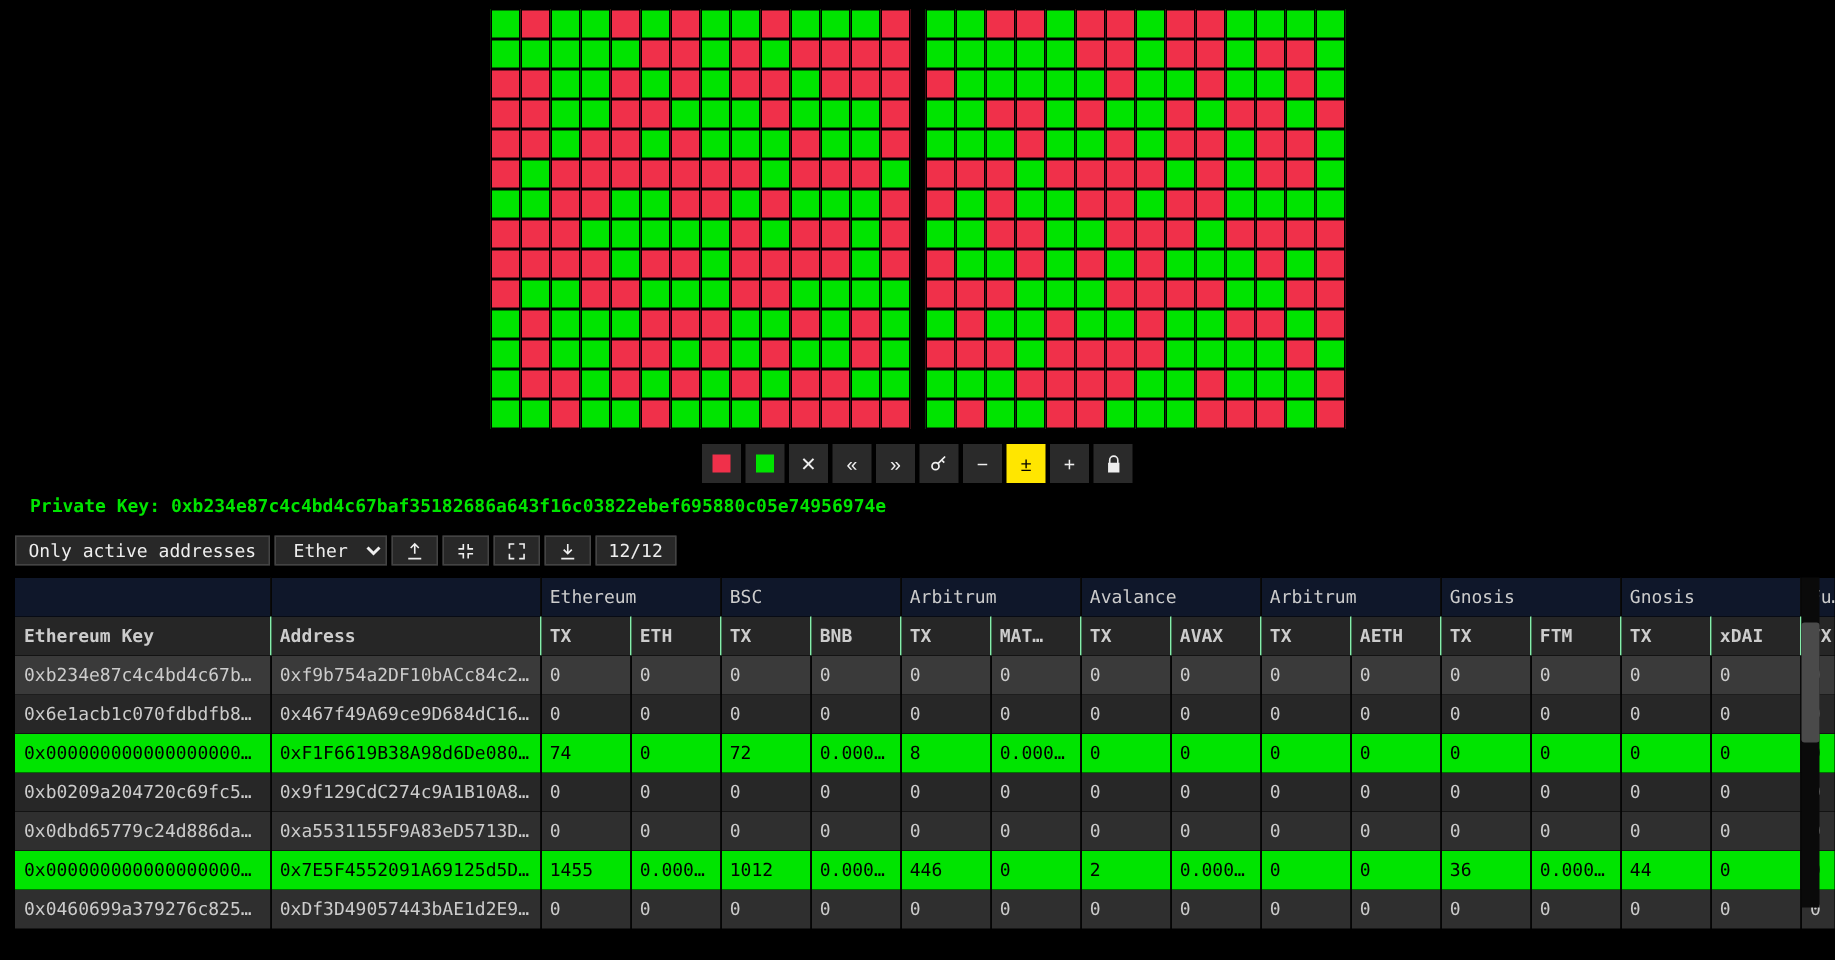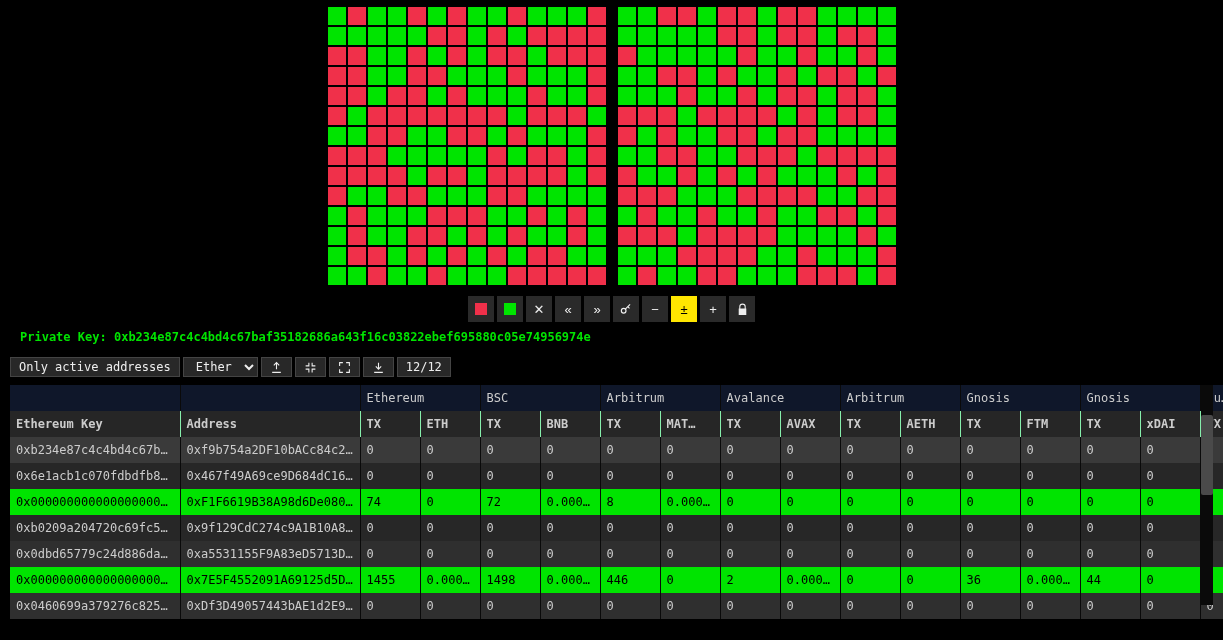--- a/index.html
+++ b/index.html
@@ -660,21 +660,21 @@
             <td>0</td>
             <td>0</td>
             <td>0</td>
             <td>0</td>
           </tr>
           <tr class="hl">
             <td>0x00000000000000000000000…</td>
             <td>0x7E5F4552091A69125d5DfCb…</td>
             <td>1455</td>
             <td>0.000…</td>
-            <td>1498</td>
+            <td>1012</td>
             <td>0.000…</td>
             <td>446</td>
             <td>0</td>
             <td>2</td>
             <td>0.000…</td>
             <td>0</td>
             <td>0</td>
             <td>36</td>
             <td>0.000…</td>
             <td>44</td>

